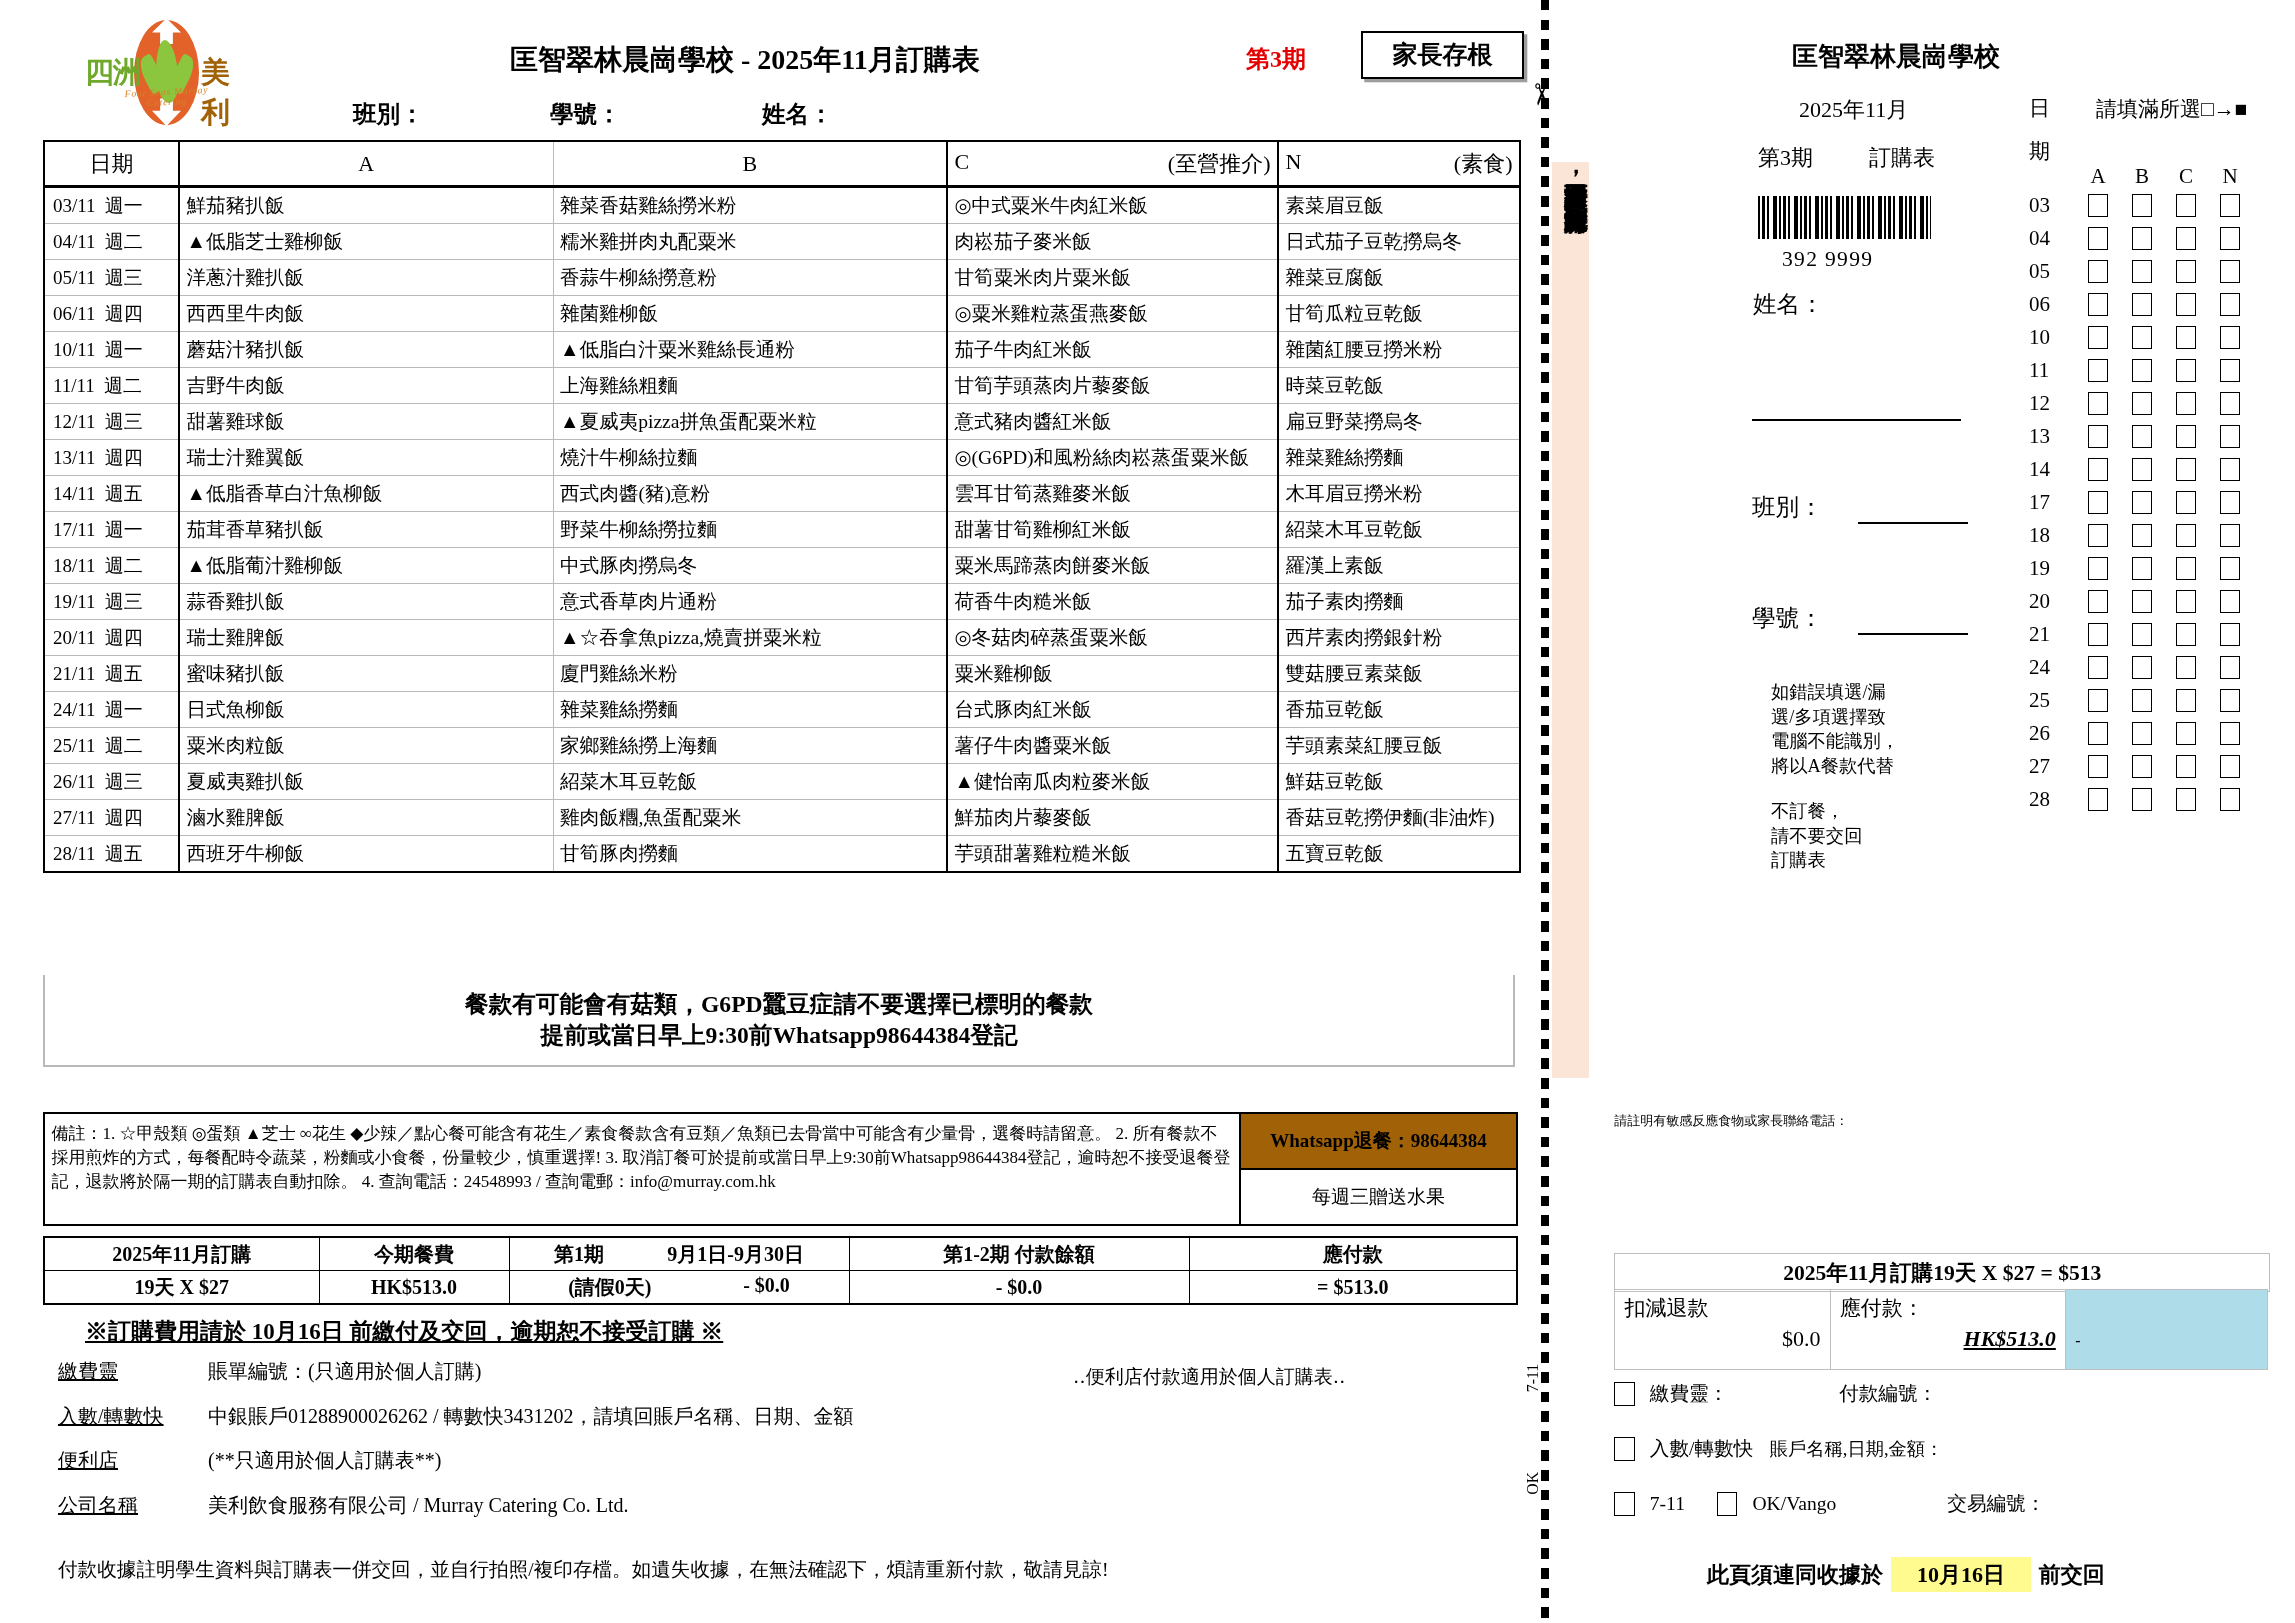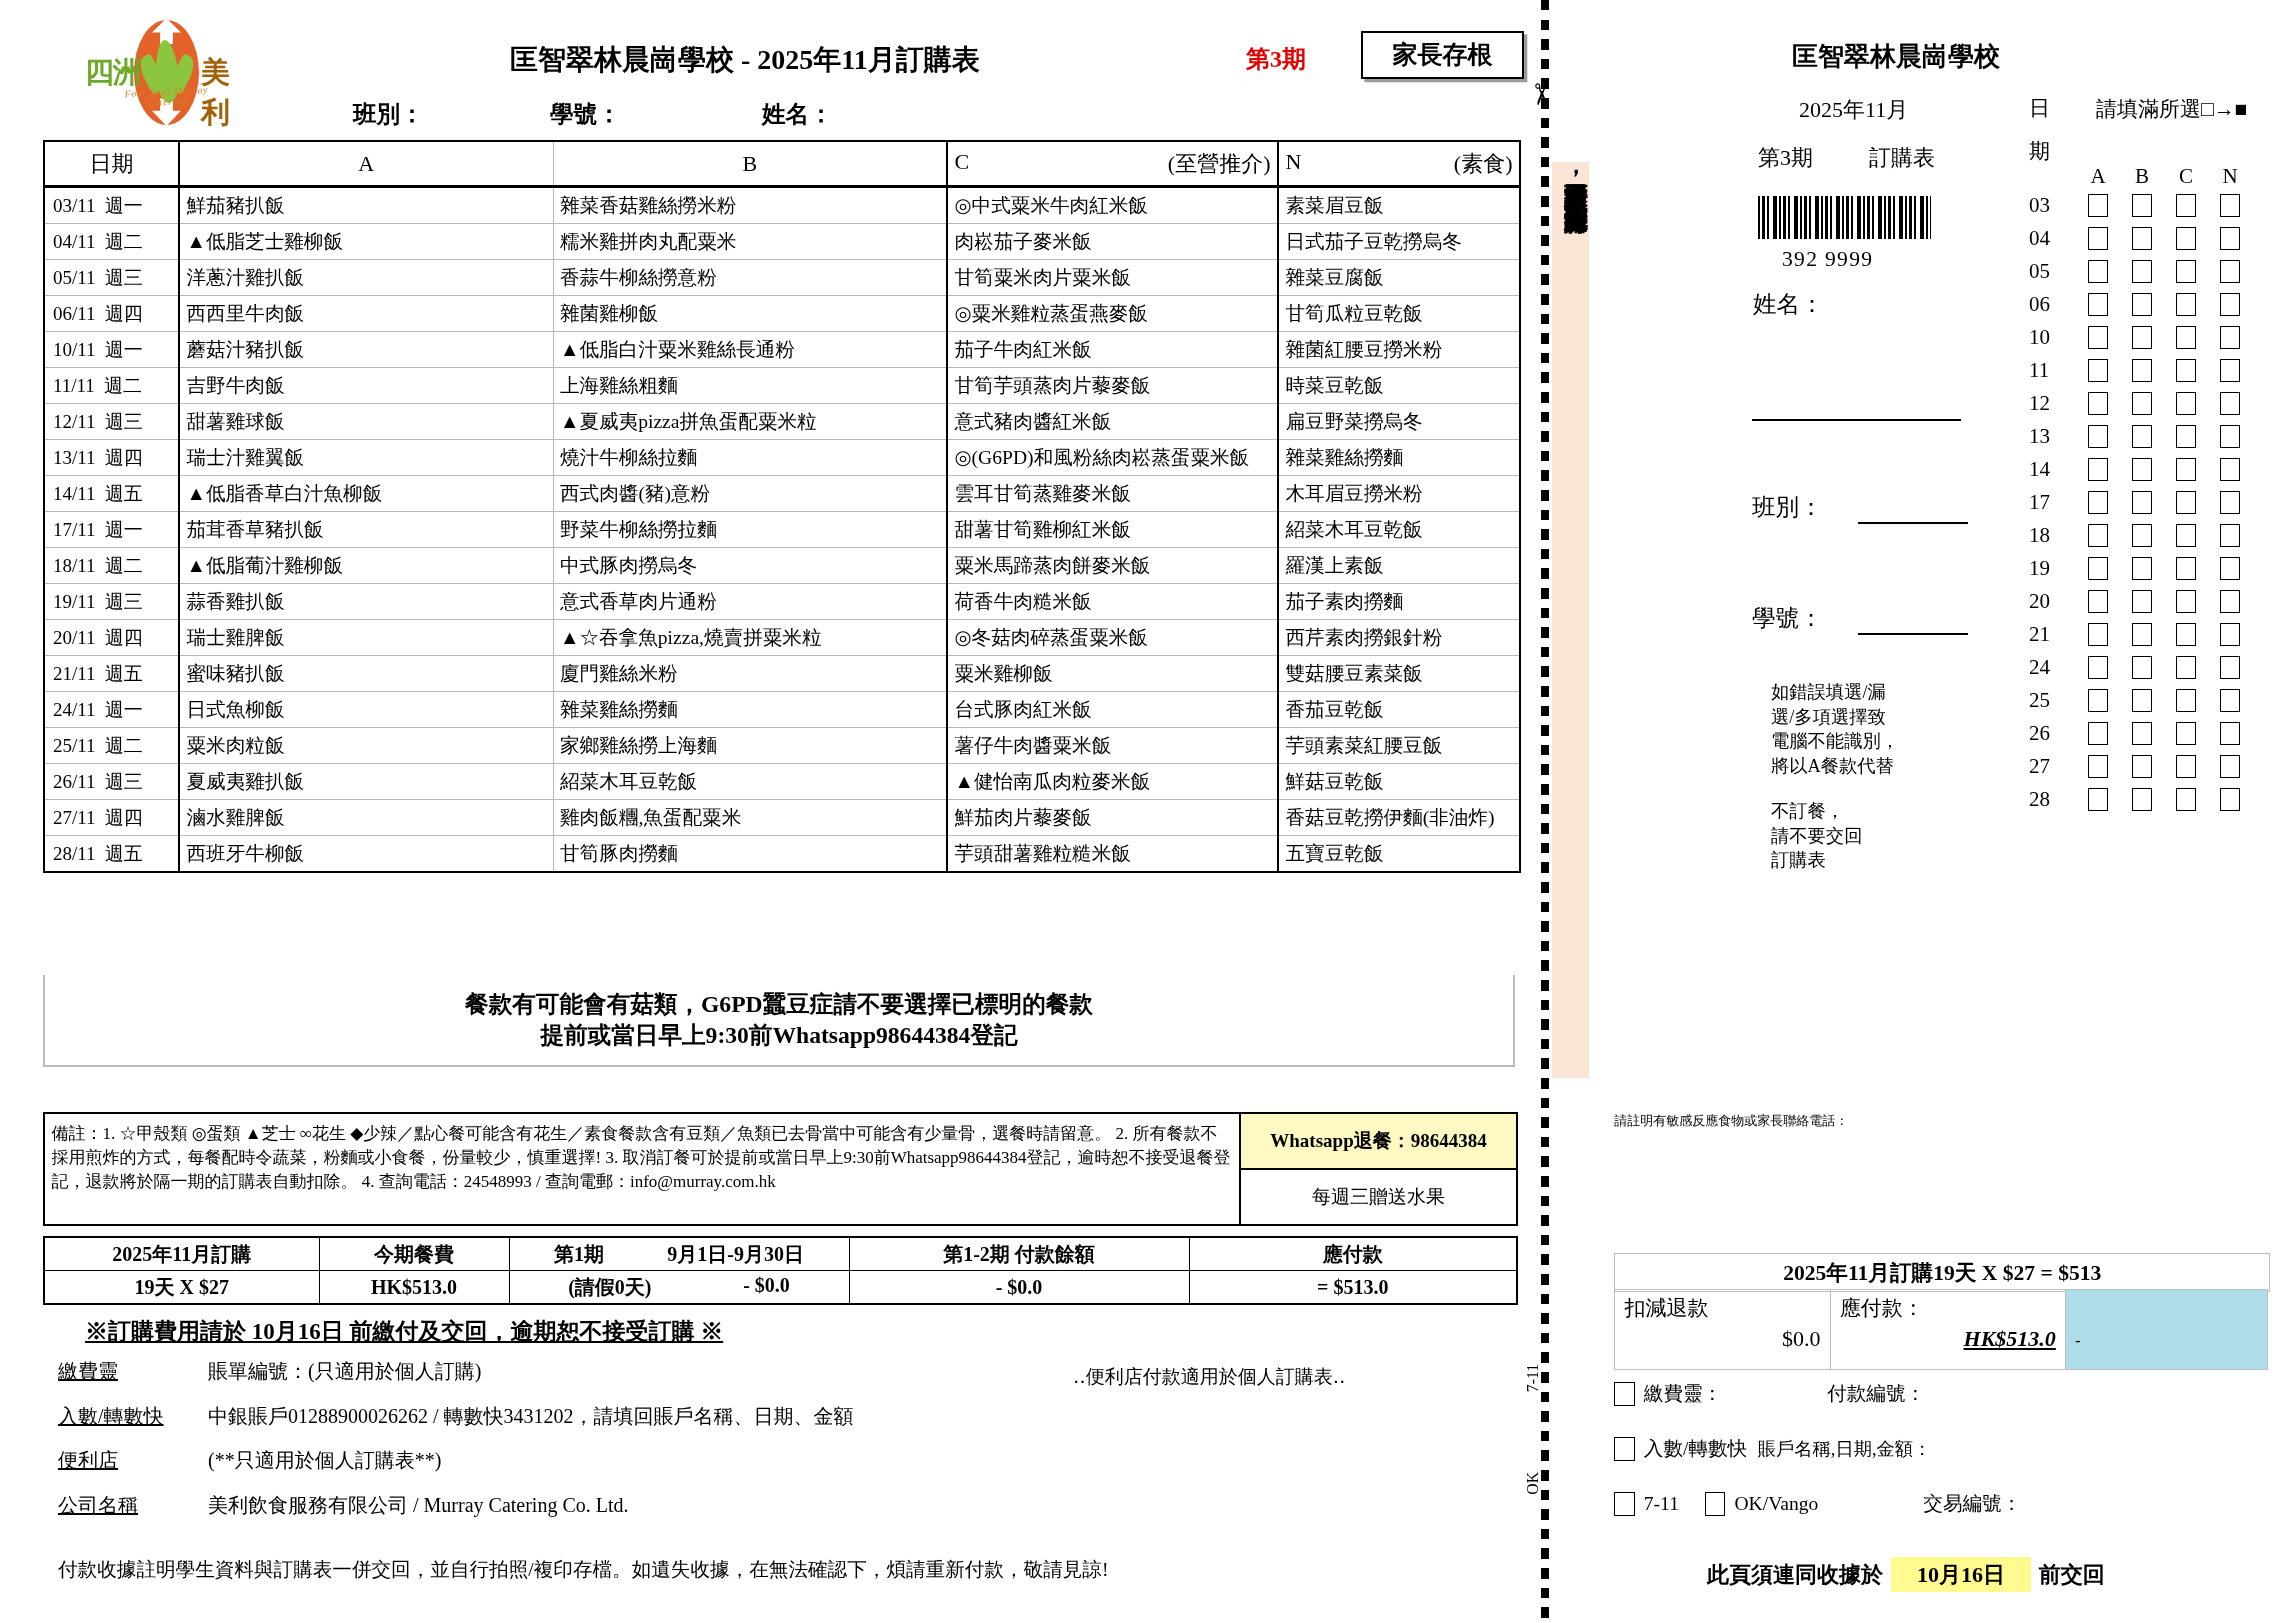--- a/index.html
+++ b/index.html
@@ -71,21 +71,21 @@
   
   .notice{position:absolute;left:43px;top:975px;width:1472px;height:92px;
      border:2px solid #b9b9b9;border-top:none;text-align:center;padding-top:14.4px;box-sizing:border-box;}
   .notice div{font-size:23.6px;font-weight:bold;line-height:1.28;}
 
   
   .remarkbox{position:absolute;left:43px;top:1112px;width:1475px;height:114px;
      border:2px solid #000;box-sizing:border-box;display:flex;}
   .remark-txt{flex:1;padding:7.9px 6.5px 0 6.5px;font-size:17px;line-height:1.42;}
   .remark-side{width:275px;border-left:2px solid #000;display:flex;flex-direction:column;}
-  .remark-side .r1{flex:1;background:#fef9c3;display:flex;align-items:center;justify-content:center;
+  .remark-side .r1{flex:1;background:#a16207;display:flex;align-items:center;justify-content:center;
      font-size:19px;font-weight:bold;border-bottom:2px solid #000;}
   .remark-side .r2{flex:1;display:flex;align-items:center;justify-content:center;font-size:19px;}
 
   
   table.paysum{position:absolute;left:43px;top:1236px;width:1475px;border-collapse:collapse;
      table-layout:fixed;border:2.6px solid #000;}
   table.paysum td{border:0.7px solid #000;text-align:center;font-size:20px;height:30px;font-weight:bold;}
   table.paysum .cw1{width:275px;}
   table.paysum .cw2{width:190px;}
   table.paysum .cw3{width:340px;}
@@ -152,21 +152,21 @@
      border:1.3px solid #bfbfbf;display:flex;align-items:center;justify-content:center;
      font-size:21.6px;font-weight:bold;}
   table.rsum{position:absolute;left:18.3px;top:1289px;width:654px;border-collapse:collapse;
      table-layout:fixed;}
   table.rsum td{border:1.3px solid #bfbfbf;height:71px;vertical-align:top;padding:3.9px 9.2px;font-size:21px;}
   table.rsum .v{text-align:right;font-size:22px;padding-top:3.9px;}
   table.rsum .blue{background:#AEDCE8;}
   table.rsum .ital{font-style:italic;text-decoration:underline;font-weight:bold;}
 
   .paychk{position:absolute;left:18.3px;top:1382px;font-size:19.6px;line-height:1;}
-  .paychk .row{display:flex;align-items:center;margin-bottom:31px;}
+  .paychk .row{display:flex;align-items:center;margin-bottom:31px;gap:6px;}
   .paychk .bx{width:18.3px;height:22px;border:1.3px solid #000;margin-right:9.2px;flex:0 0 18.3px;}
   .paychk .t2{margin-left:105px;}
   .final{position:absolute;left:111px;top:1557px;font-size:22px;font-weight:bold;
      display:flex;align-items:center;white-space:nowrap;}
   .final .hl{background:#FFFB8F;padding:2.6px 26px;margin:0 7.9px;}
 </style>
 </head>
 <body>
 
 <div class="page">

